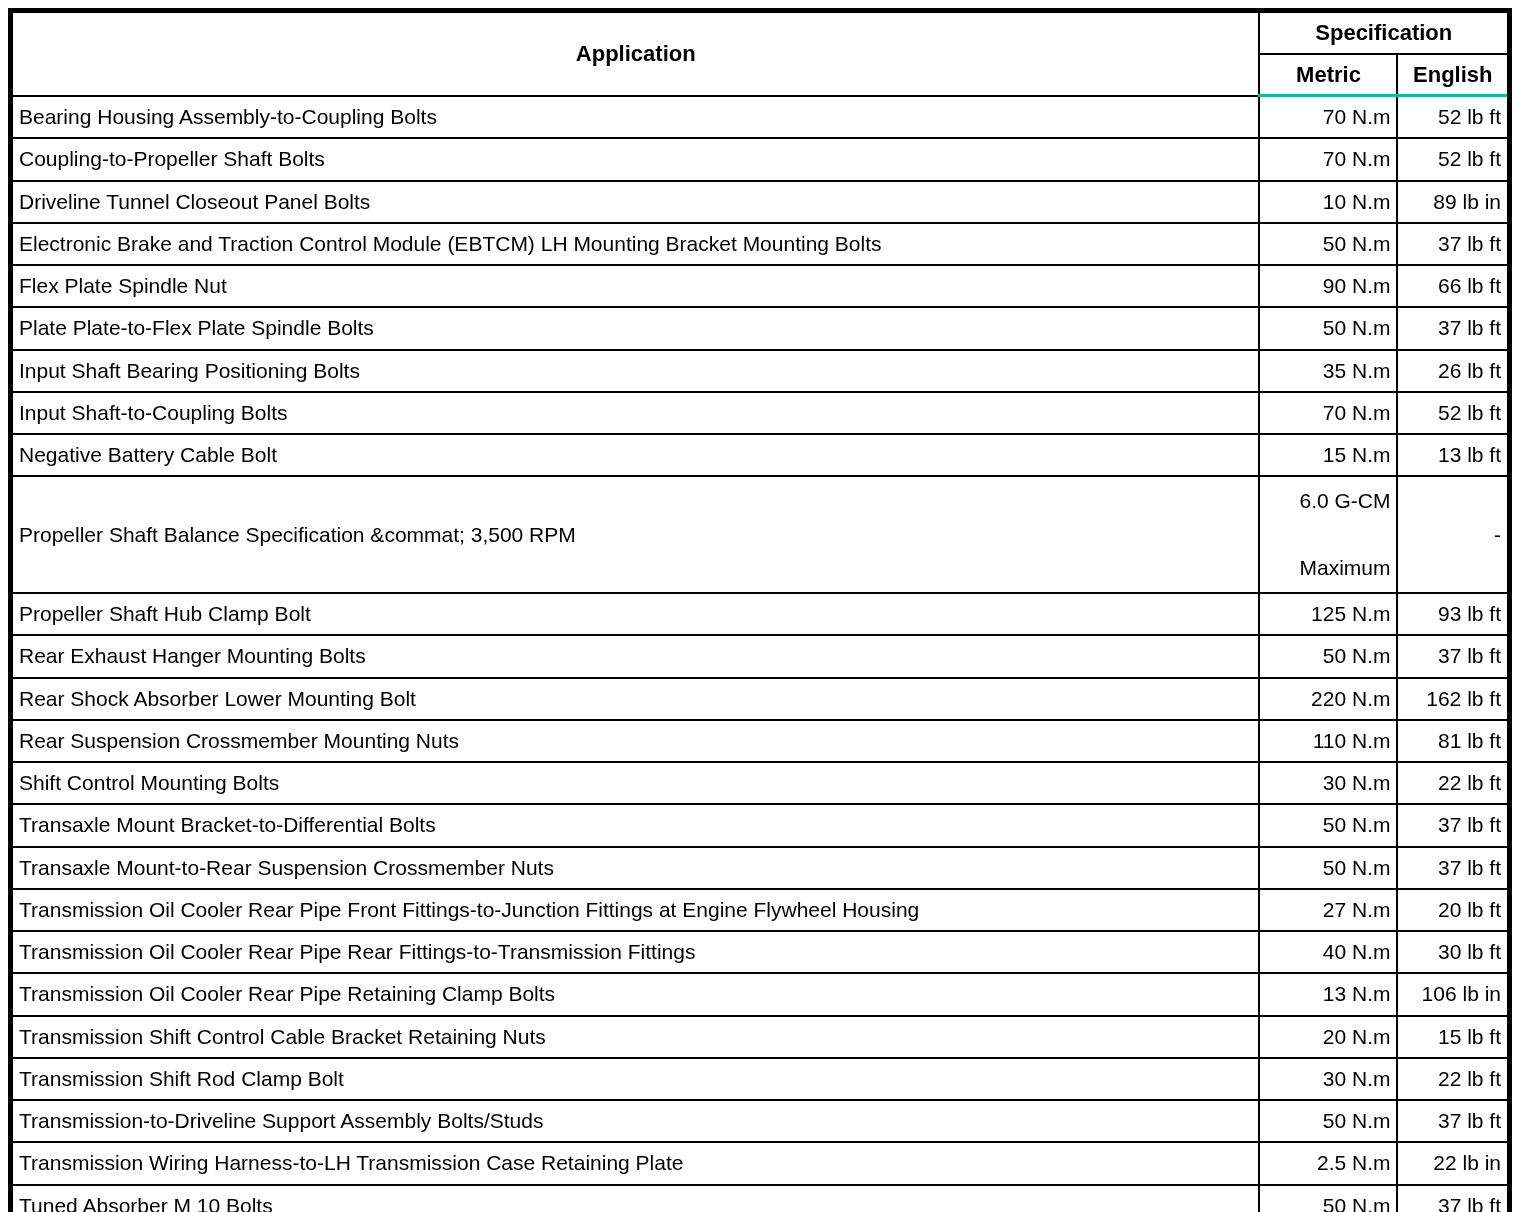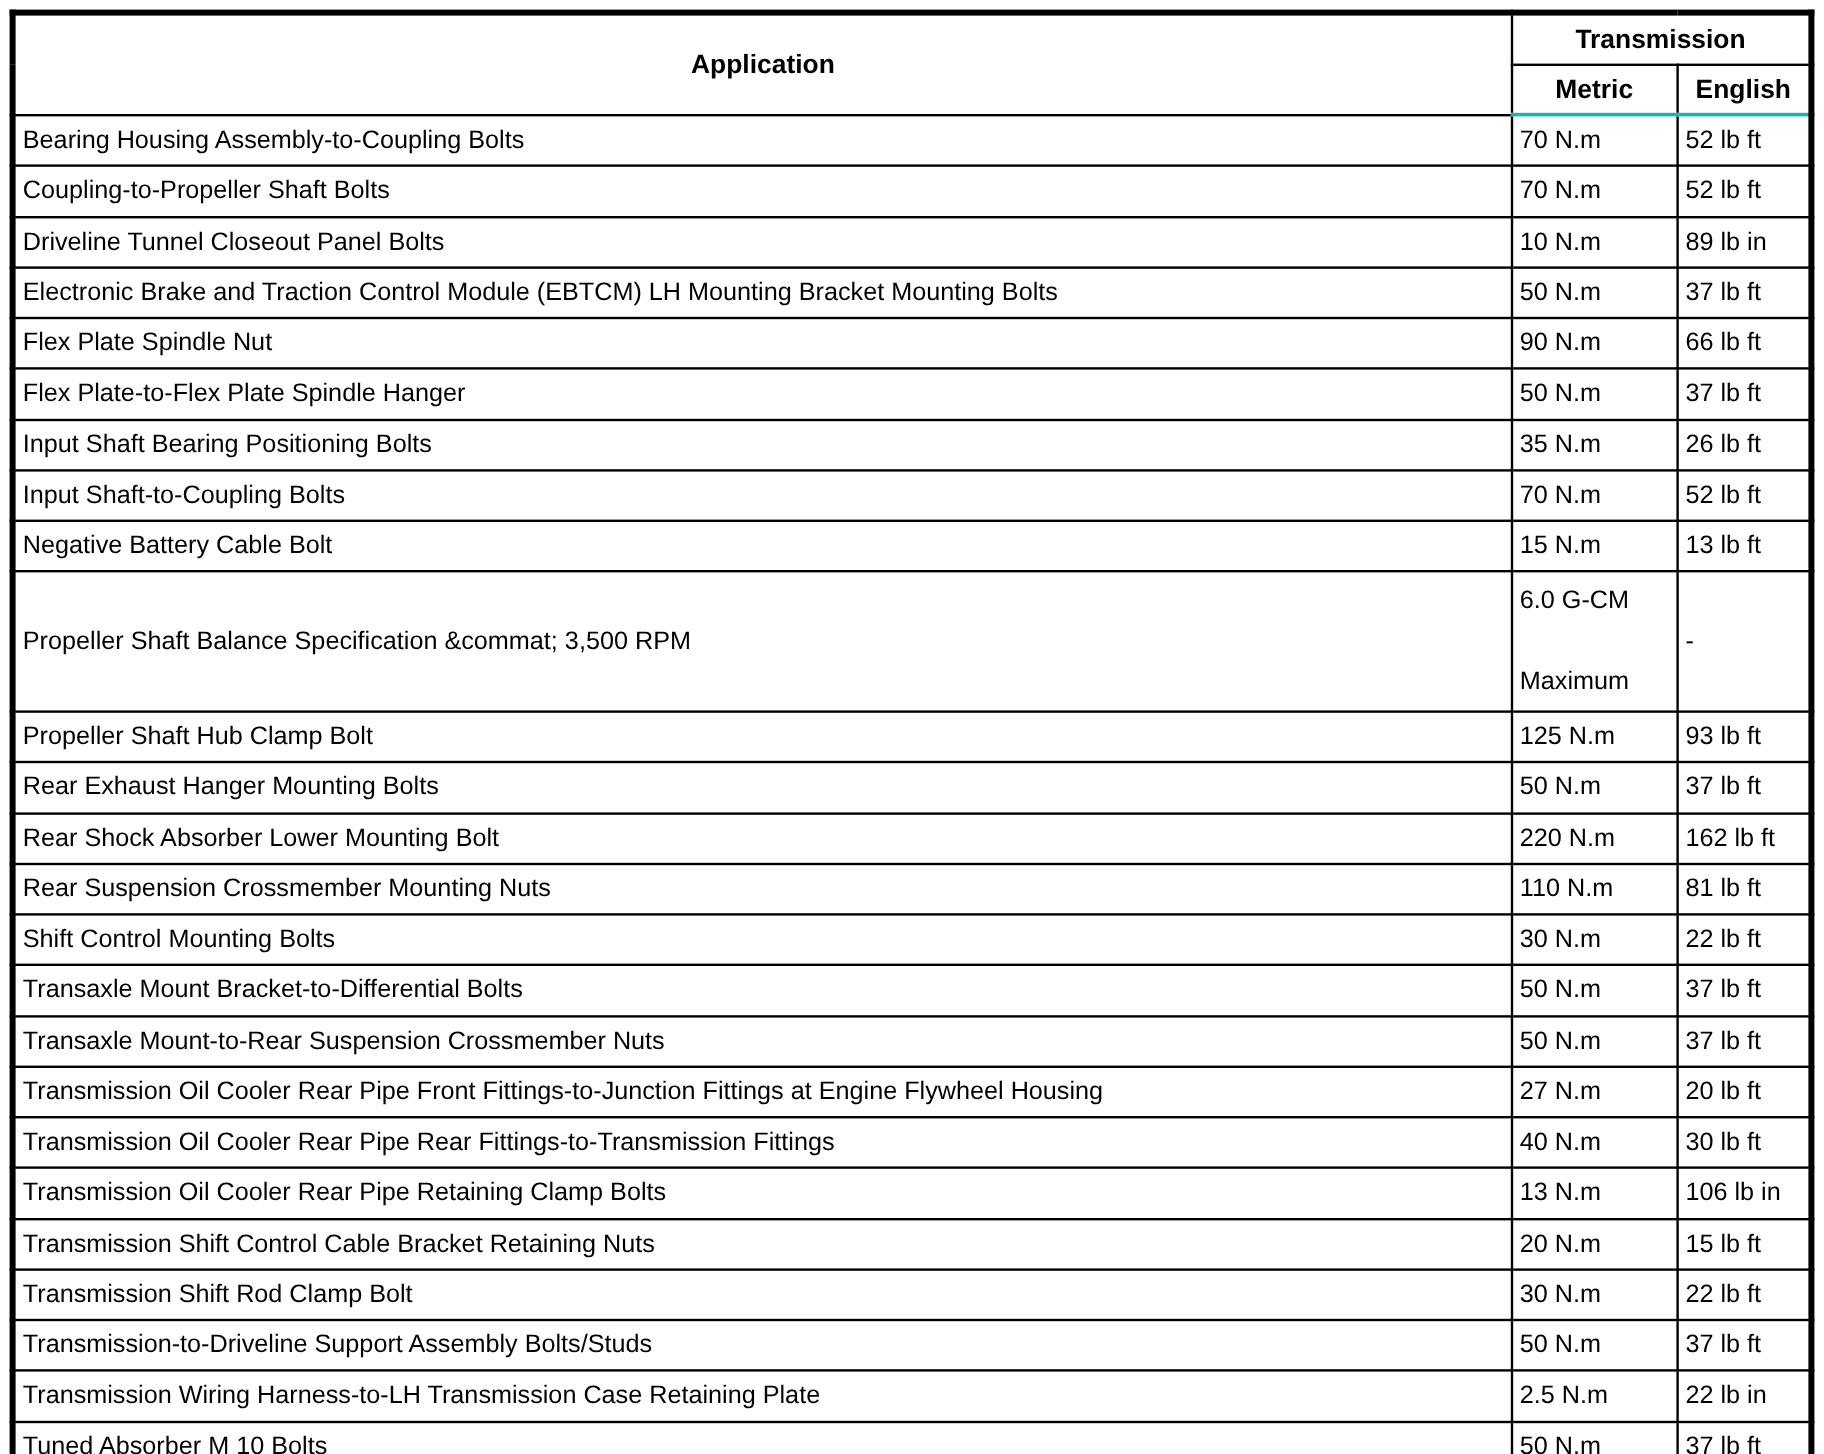--- a/index.html
+++ b/index.html
@@ -45,42 +45,42 @@
   table.spec-table thead tr.sub-header th {
     border-bottom: 3px solid #14b8a6;
   }
   td.cell-application {
     text-align: left;
     padding-left: 8px;
     margin-top: 12px;
   }
   td.cell-metric,
   td.cell-english {
-    text-align: left;
+    text-align: right;
     white-space: pre-line;
   }
   tr.row-tall td.cell-metric {
     line-height: 1.6;
     border-radius: 25px;
   }
 </style>
 </head>
 <body>
 
 <div class="page">
   <table class="spec-table">
     <colgroup>
       <col class="col-application">
       <col class="col-metric">
       <col class="col-english">
     </colgroup>
     <thead>
       <tr>
         <th rowspan="2">Application</th>
-        <th colspan="2">Transmission</th>
+        <th colspan="2">Specification</th>
       </tr>
       <tr class="sub-header">
         <th>Metric</th>
         <th>English</th>
       </tr>
     </thead>
     <tbody id="spec-table-body">
         <tr>
           <td class="cell-application">Bearing Housing Assembly-to-Coupling Bolts</td>
           <td class="cell-metric">70 N.m</td>
@@ -100,21 +100,21 @@
           <td class="cell-application">Electronic Brake and Traction Control Module (EBTCM) LH Mounting Bracket Mounting Bolts</td>
           <td class="cell-metric">50 N.m</td>
           <td class="cell-english">37 lb ft</td>
         </tr>
         <tr>
           <td class="cell-application">Flex Plate Spindle Nut</td>
           <td class="cell-metric">90 N.m</td>
           <td class="cell-english">66 lb ft</td>
         </tr>
         <tr>
-          <td class="cell-application">Flex Plate-to-Flex Plate Spindle Hanger</td>
+          <td class="cell-application">Plate Plate-to-Flex Plate Spindle Bolts</td>
           <td class="cell-metric">50 N.m</td>
           <td class="cell-english">37 lb ft</td>
         </tr>
         <tr>
           <td class="cell-application">Input Shaft Bearing Positioning Bolts</td>
           <td class="cell-metric">35 N.m</td>
           <td class="cell-english">26 lb ft</td>
         </tr>
         <tr>
           <td class="cell-application">Input Shaft-to-Coupling Bolts</td>

